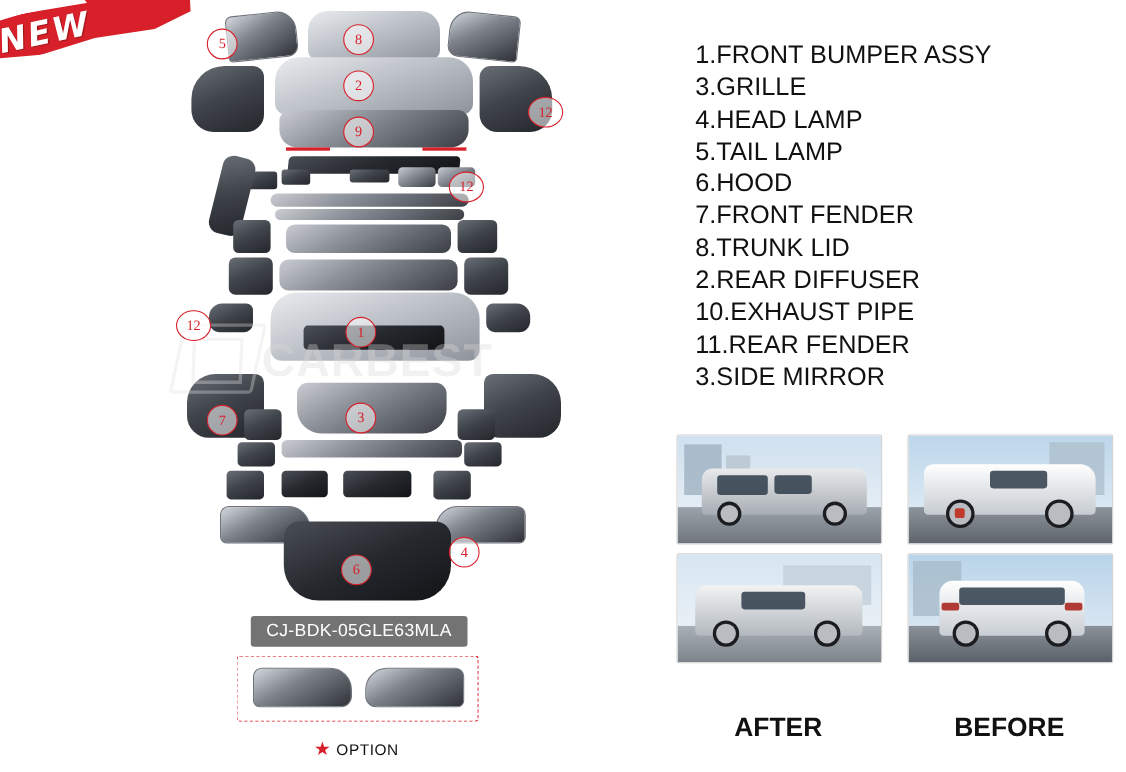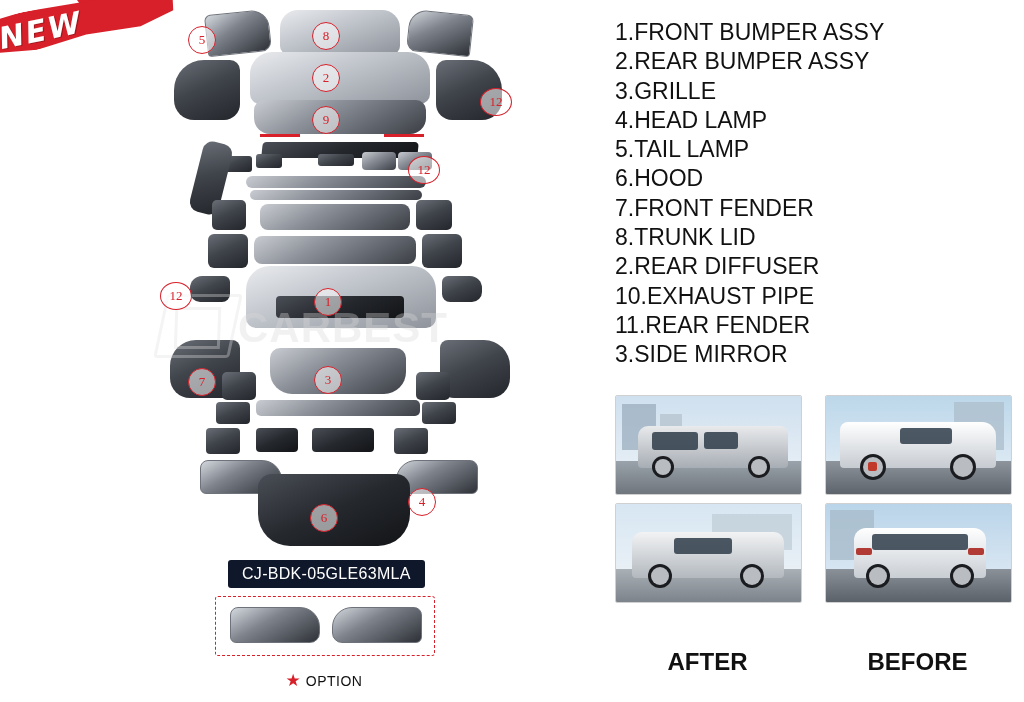--- a/index.html
+++ b/index.html
@@ -88,21 +88,21 @@
     border-radius:4px;
   }
   .watermark .wm-mark:after{
     content:"";position:absolute;left:12px;top:10px;width:40px;height:36px;
     border:3px solid #e0e0e0;transform:skewX(10deg);
   }
 
   
   .code-label{
     position:absolute;left:228px;top:560px;
-    background:#0f172a;color:#fff;
+    background:#737373;color:#fff;
     font-size:16px;padding:5px 14px;border-radius:3px;
     letter-spacing:.3px;
   }
 
   
   .option-box{
     position:absolute;left:215px;top:596px;width:218px;height:58px;
     border:1.5px dashed #d8202a;border-radius:3px;
   }
   .option-row{
@@ -117,21 +117,21 @@
     position:absolute;left:615px;top:18px;width:400px;
   }
   .list li{
     list-style:none;
     font-size:23px;
     color:#111;
     line-height:29.3px;
     white-space:nowrap;
     font-family:"Liberation Sans", sans-serif;
   }
-  .list ol{margin:0;padding:0;}
+  .list ol{margin:17px;padding:0;}
 
   
   .photos{
     position:absolute;left:615px;top:395px;width:395px;height:212px;
     display:grid;grid-template-columns:185px 185px;grid-template-rows:98px 98px;
     gap:10px 25px;
   }
   .photo{
     width:185px;height:98px;border-radius:2px;overflow:hidden;position:relative;
     border:1px solid #d0d0d0;
@@ -273,21 +273,20 @@
     <div class="blob lamp" style="position:absolute;left:116px;top:10px;width:88px;height:34px;border-radius:20px 8px 6px 10px;"></div>
   </div>
   <div class="option-row">
     <span class="star">★</span>
     <span class="option-text">OPTION</span>
   </div>
 
   <div class="list">
     <ol>
       <li>1.FRONT BUMPER ASSY</li>
-      <li>2.REAR BUMPER ASSY</li>
       <li>3.GRILLE</li>
       <li>4.HEAD LAMP</li>
       <li>5.TAIL LAMP</li>
       <li>6.HOOD</li>
       <li>7.FRONT FENDER</li>
       <li>8.TRUNK LID</li>
       <li>2.REAR DIFFUSER</li>
       <li>10.EXHAUST PIPE</li>
       <li>11.REAR FENDER</li>
       <li>3.SIDE MIRROR</li>

